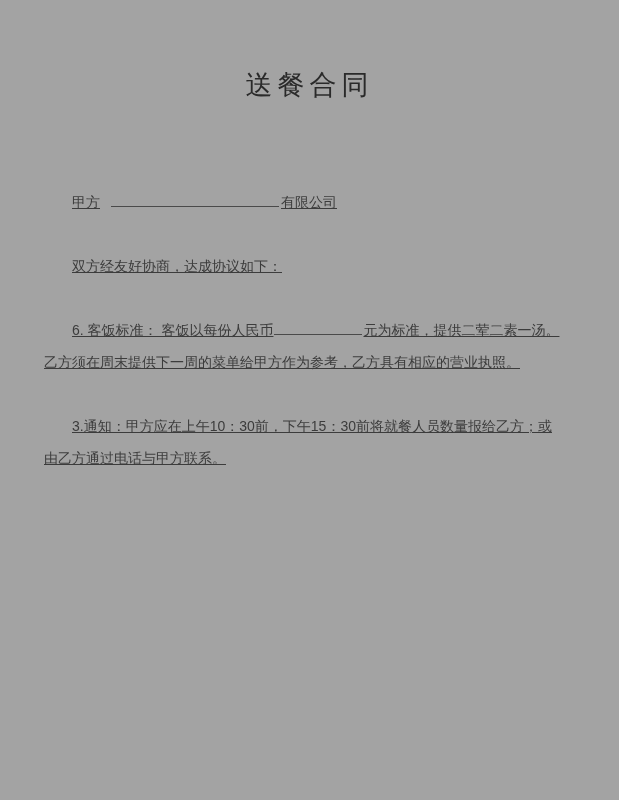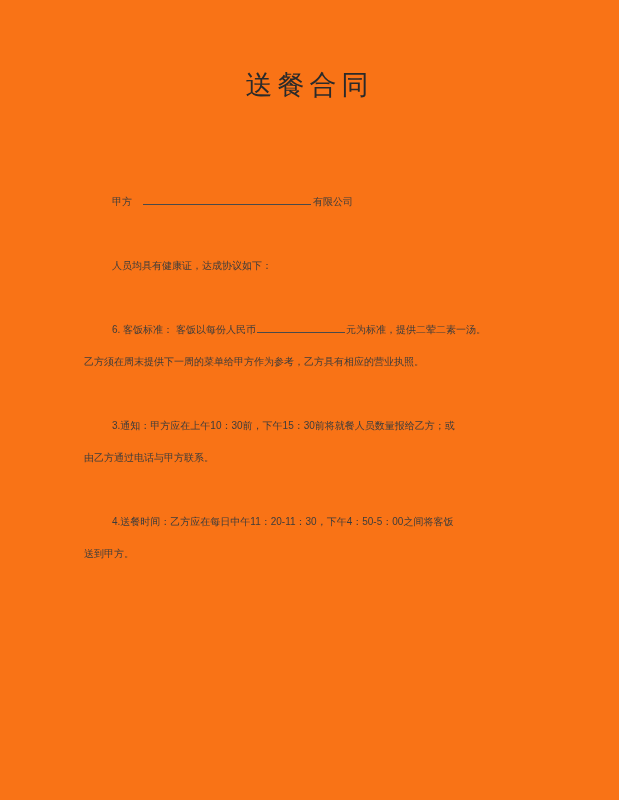--- a/index.html
+++ b/index.html
@@ -1,39 +1,40 @@
 <!DOCTYPE html>
 <html><head>
 <meta charset="utf-8">
 <style>
   html, body { margin: 0; padding: 0; background: #ffffff; }
   .page {
     position: relative;
     width: 619px;
     height: 800px;
-    background: #f97316;
+    background: #a3a3a3;
     overflow: hidden;
     font-family: "Liberation Sans", sans-serif;
     color: #3c3c3c;
   }
   .title {
     margin: 0;
     padding-top: 66px;
     text-align: center;
     font-family: "Liberation Serif", serif;
     font-weight: 400;
     font-size: 27px;
     line-height: 38px;
     letter-spacing: 5px;
     color: #2a2a2a;
   }
   .content {
-    margin: 0 40px 0 84px;
-    font-size: 10px;
+    margin: 0 40px 0 44px;
+    font-size: 14px;
     line-height: 32px;
+    text-decoration: underline;
   }
   .row, .line { white-space: nowrap; }
   .indent { padding-left: 28px; }
   .p-party-a { margin-top: 82px; }
   .p-party-b { margin-top: 32px; }
   .p-preamble { margin-top: 32px; }
   .clause { margin-top: 32px; }
   .blank {
     display: inline-block;
     height: 14px;
@@ -50,34 +51,30 @@
 
   <h1 class="title">送餐合同</h1>
 
   <div class="content">
 
     <div class="row indent p-party-a">
       <span>甲方</span><span class="blank blank-a"></span><span>有限公司</span>
     </div>
 
 
-    <div class="row indent p-preamble">人员均具有健康证，达成协议如下：</div>
+    <div class="row indent p-preamble">双方经友好协商，达成协议如下：</div>
 
 
     <div class="clause">
       <div class="line indent">
         <span>6. 客饭标准： 客饭以每份人民币</span><span class="blank blank-price"></span><span>元为标准，提供二荤二素一汤。</span>
       </div>
       <div class="line">乙方须在周末提供下一周的菜单给甲方作为参考，乙方具有相应的营业执照。</div>
     </div>
 
     <div class="clause">
       <div class="line indent">3.通知：甲方应在上午10：30前，下午15：30前将就餐人员数量报给乙方；或</div>
       <div class="line">由乙方通过电话与甲方联系。</div>
     </div>
 
-    <div class="clause">
-      <div class="line indent">4.送餐时间：乙方应在每日中午11：20-11：30，下午4：50-5：00之间将客饭</div>
-      <div class="line">送到甲方。</div>
-    </div>
 
   </div>
 </div>
 
 </body></html>

